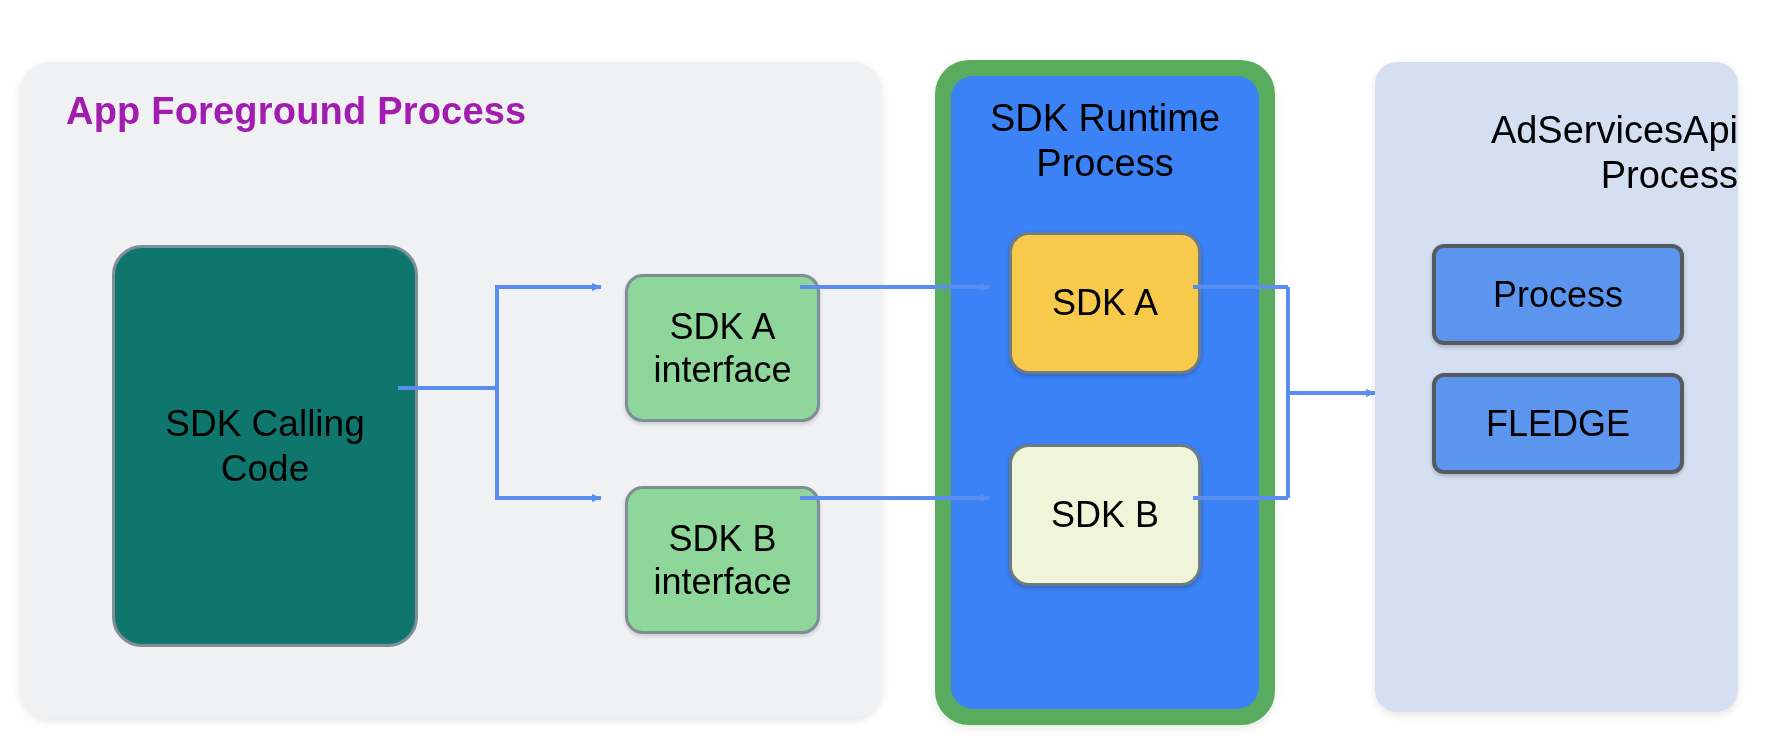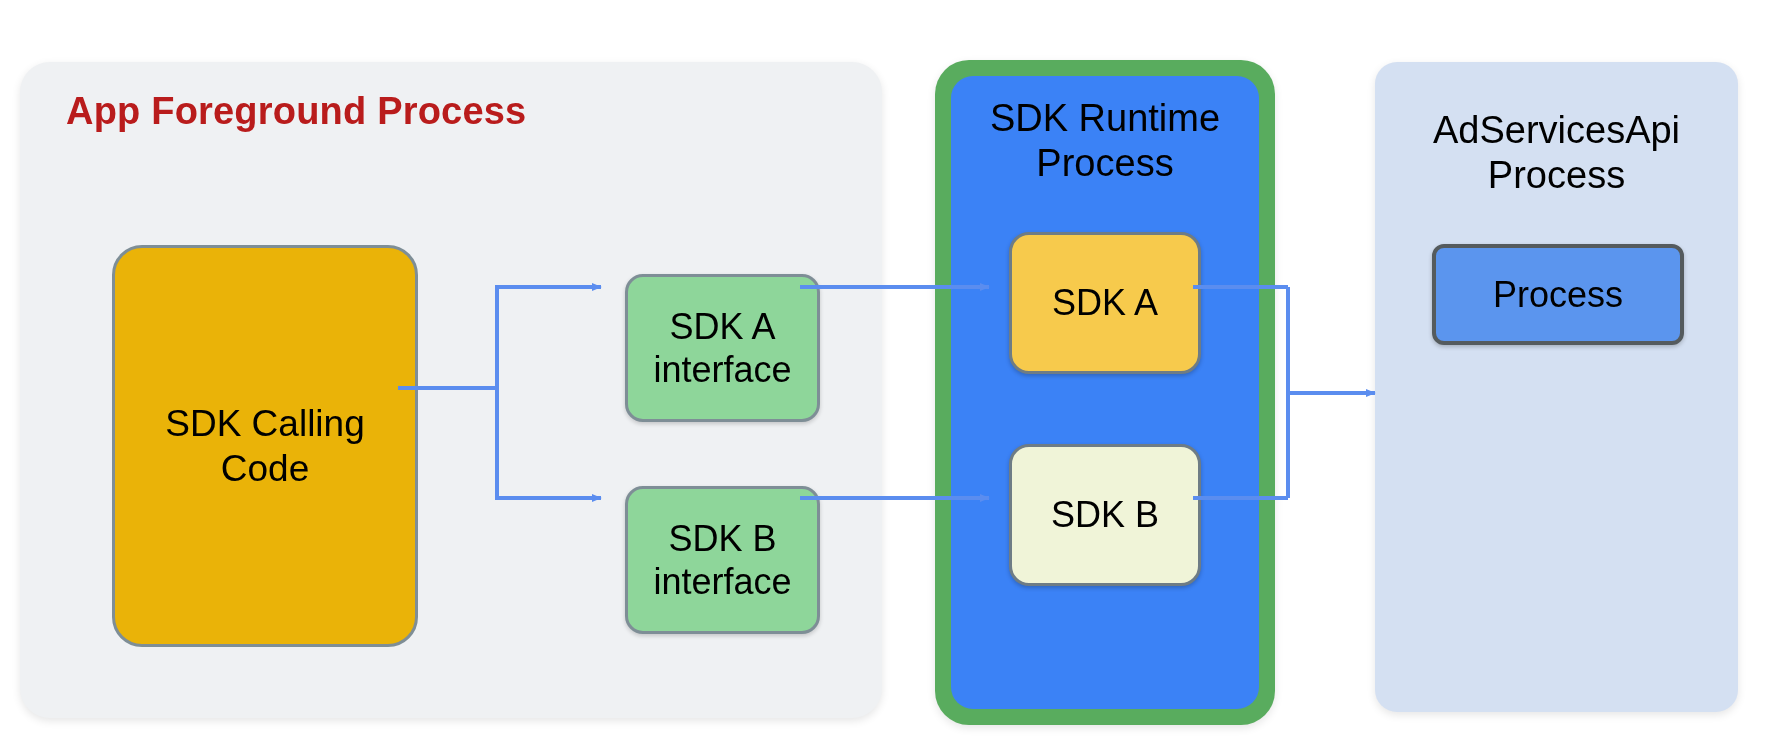--- a/index.html
+++ b/index.html
@@ -10,28 +10,28 @@
   .panel{position:absolute;box-sizing:border-box;}
 
   
   #app-panel{
     left:20px;top:62px;width:862px;height:656px;
     background:#eff1f3;border-radius:30px;
     box-shadow:0 3px 9px rgba(0,0,0,.10);
   }
   #app-panel-title{
     position:absolute;left:46px;top:28px;
-    font-size:38px;font-weight:bold;color:#b91c1c;letter-spacing:.2px;
+    font-size:38px;font-weight:bold;color:#a21caf;letter-spacing:.2px;
     white-space:nowrap;
   }
 
   
   #sdk-calling-code{
     position:absolute;left:92px;top:183px;width:306px;height:402px;
-    background:#eab308;border:3px solid #7E8E96;border-radius:30px;
+    background:#0f766e;border:3px solid #7E8E96;border-radius:30px;
     display:flex;align-items:center;justify-content:center;text-align:center;
     font-size:37px;color:#000;line-height:1.22;box-sizing:border-box;
   }
 
   
   .iface-box{
     position:absolute;width:195px;height:148px;
     background:#8ED69A;border:3px solid #7E8E96;border-radius:18px;
     display:flex;align-items:center;justify-content:center;text-align:center;
     font-size:36px;color:#000;line-height:1.2;box-sizing:border-box;
@@ -64,21 +64,21 @@
   #sdk-a-runtime{left:58px;top:156px;background:#F7CA4C;}
   #sdk-b-runtime{left:58px;top:368px;background:#F0F4D8;}
 
   
   #adservices-panel{
     left:1375px;top:62px;width:363px;height:650px;
     background:#D4E0F2;border-radius:22px;
     box-shadow:0 3px 9px rgba(0,0,0,.10);
   }
   #adservices-panel-title{
-    position:absolute;left:0;top:46px;width:100%;text-align:center;
+    position:absolute;left:0;top:46px;width:100%;text-align:right;
     font-size:38px;color:#000;line-height:1.18;
   }
   .api-box{
     position:absolute;left:57px;width:252px;height:101px;
     background:#5B95EE;border:4px solid #555b5e;border-radius:12px;
     display:flex;align-items:center;justify-content:center;
     font-size:36px;color:#000;box-sizing:border-box;
     box-shadow:0 2px 4px rgba(0,0,0,.22);
   }
   #api-topics{top:182px;}
@@ -122,20 +122,23 @@
       </div>
     </div>
   </div>
 
   <div class="panel" id="adservices-panel">
     <div id="adservices-panel-title">AdServicesApi<br>Process</div>
 
     <div class="api-box" id="api-topics">
       <span>Process</span>
     </div>
+    <div class="api-box" id="api-fledge">
+      <span>FLEDGE</span>
+    </div>
   </div>
 
   <svg id="wires" viewBox="0 0 1776 746">
     <defs>
       <marker id="ah" markerWidth="10" markerHeight="8" refX="9.2" refY="4" orient="auto" markerUnits="userSpaceOnUse">
         <path d="M0,0 L10,4 L0,8 z" fill="#5B8DEF"></path>
       </marker>
     </defs>
     <g fill="none" stroke="#5B8DEF" stroke-width="4" stroke-linecap="butt" stroke-linejoin="miter">
 

